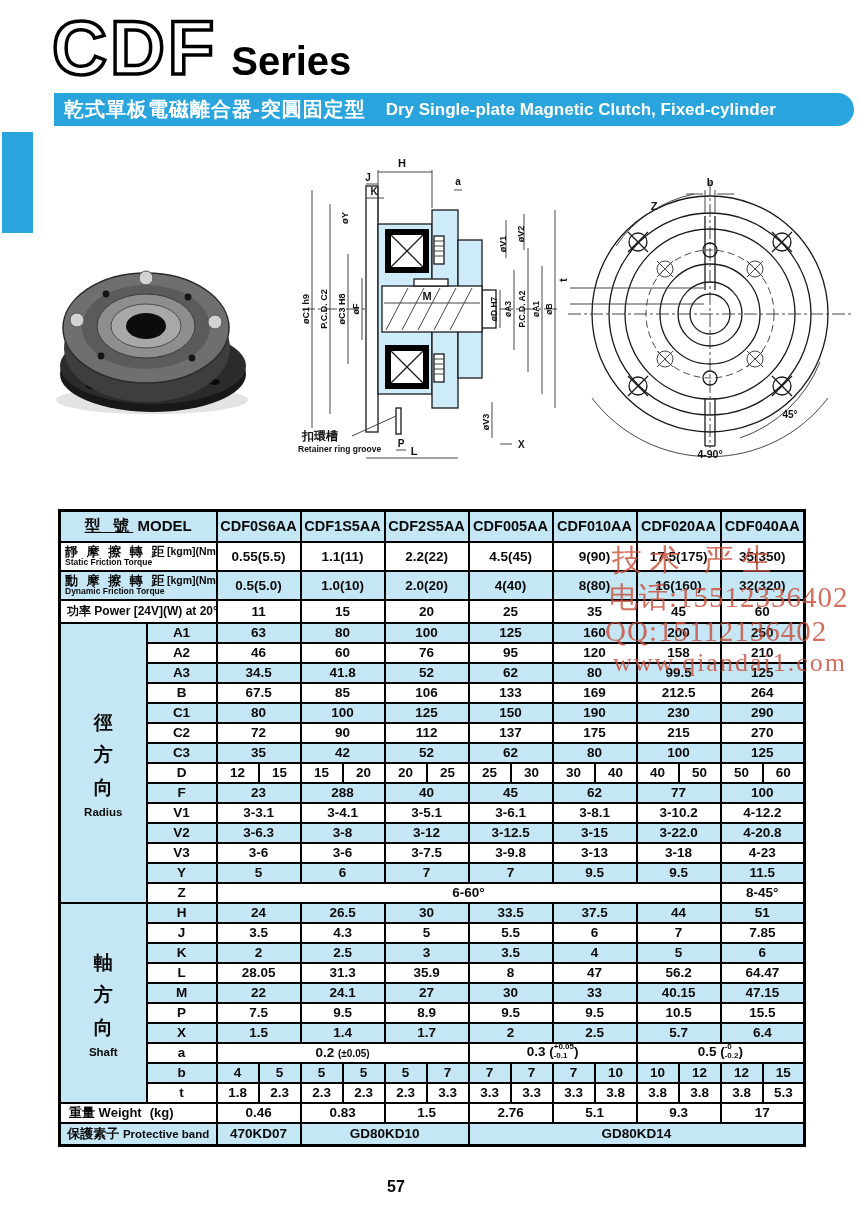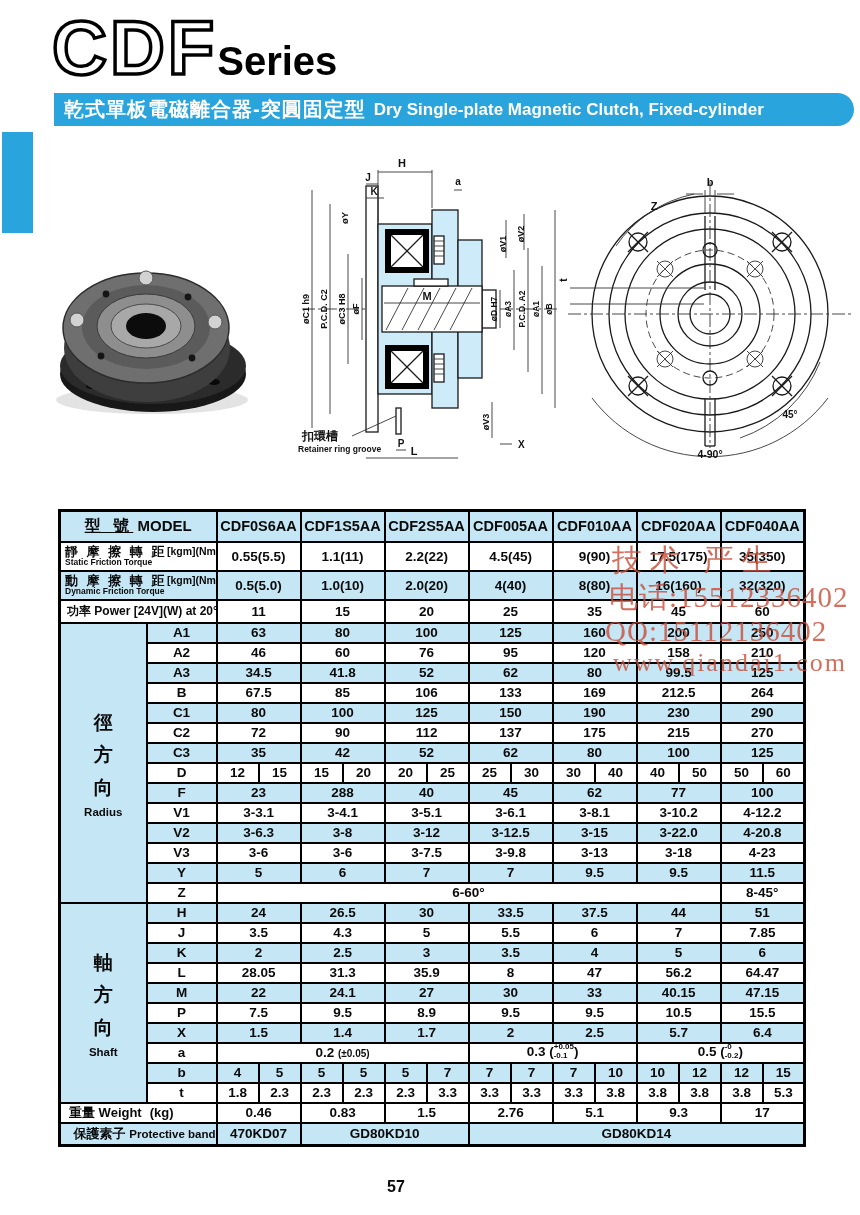--- a/index.html
+++ b/index.html
@@ -7,25 +7,25 @@
   body{width:860px;height:1215px;position:relative;overflow:hidden;
        font-family:"Liberation Sans",sans-serif;color:#0a0a0a}
 
   .page{position:absolute;inset:0;background:#fff}
 
   
   .side-tab{position:absolute;left:2px;top:132px;width:31px;height:101px}
   .brand-row{position:absolute;left:52px;top:10px;display:flex;align-items:flex-end}
   .brand{font-size:76px;font-weight:900;letter-spacing:3px;color:#fff;
          -webkit-text-stroke:3.5px #000;line-height:1;font-family:"Liberation Sans",sans-serif}
-  .series{font-size:40px;font-weight:900;color:#000;padding-bottom:5px;line-height:1}
+  .series{font-size:40px;font-weight:900;color:#000;margin-left:14px;padding-bottom:5px;line-height:1}
   .banner{position:absolute;left:54px;top:93px;width:800px;height:33px;
           border-radius:0 17px 17px 0;display:flex;align-items:center;padding-left:10px;white-space:nowrap}
   .banner .zh{color:#fff;font-weight:bold;font-size:20px;letter-spacing:1px}
-  .banner .en{color:#fff;font-weight:bold;font-size:17px;margin-left:8px;letter-spacing:0px}
+  .banner .en{color:#fff;font-weight:bold;font-size:17px;margin-left:20px;letter-spacing:0px}
 
   
   .fig{position:absolute}
   svg text{font-family:"Liberation Sans",sans-serif;font-weight:bold;fill:#111}
   .dl{stroke:#333;stroke-width:0.9;fill:none}
   .ol{stroke:#1a1a1a;stroke-width:1.3;fill:none}
   .dashdot{stroke:#333;stroke-width:0.9;fill:none;stroke-dasharray:13 3 3 3}
   .cyanfill{fill:#cdebf8;stroke:#1a1a1a;stroke-width:1.3}
   .whitefill{fill:#fff;stroke:#1a1a1a;stroke-width:1.3}
 
@@ -49,21 +49,21 @@
   td.pw{font-size:12px;text-align:left;padding-left:6px}
   .grpbox{display:flex;flex-direction:column;align-items:center;justify-content:center;gap:2px}
   .gch{font-size:19px;line-height:1.7;font-weight:bold}
   .gen{font-size:11.5px;font-weight:bold}
   td.dim{font-size:13.5px}
   .tolmain{font-size:13.5px}
   .tolsm{font-size:10px}
   .tolstack{display:inline-flex;flex-direction:column;font-size:8px;line-height:1.1;
             vertical-align:middle;text-align:left;transform:translateY(-1px)}
   .wlab{display:flex;align-items:center;justify-content:space-between;padding:0 42px 0 8px;font-size:13px}
-  .plab{text-align:right;padding-left:0;font-size:13px}
+  .plab{text-align:center;padding-left:0;font-size:13px}
   .plab .en2{font-size:11.5px}
 
   
   .wm{position:absolute;color:#c9503c;opacity:.82;font-family:"Liberation Serif",serif;
       white-space:nowrap;pointer-events:none;z-index:5}
   .wm1{left:612px;top:540px;font-size:30px;letter-spacing:8px}
   .wm2{left:609px;top:578px;font-size:29px;letter-spacing:1px}
   .wm3{left:605px;top:615px;font-size:29px;letter-spacing:1px}
   .wm4{left:613px;top:648px;font-size:26px;letter-spacing:2px}
 

